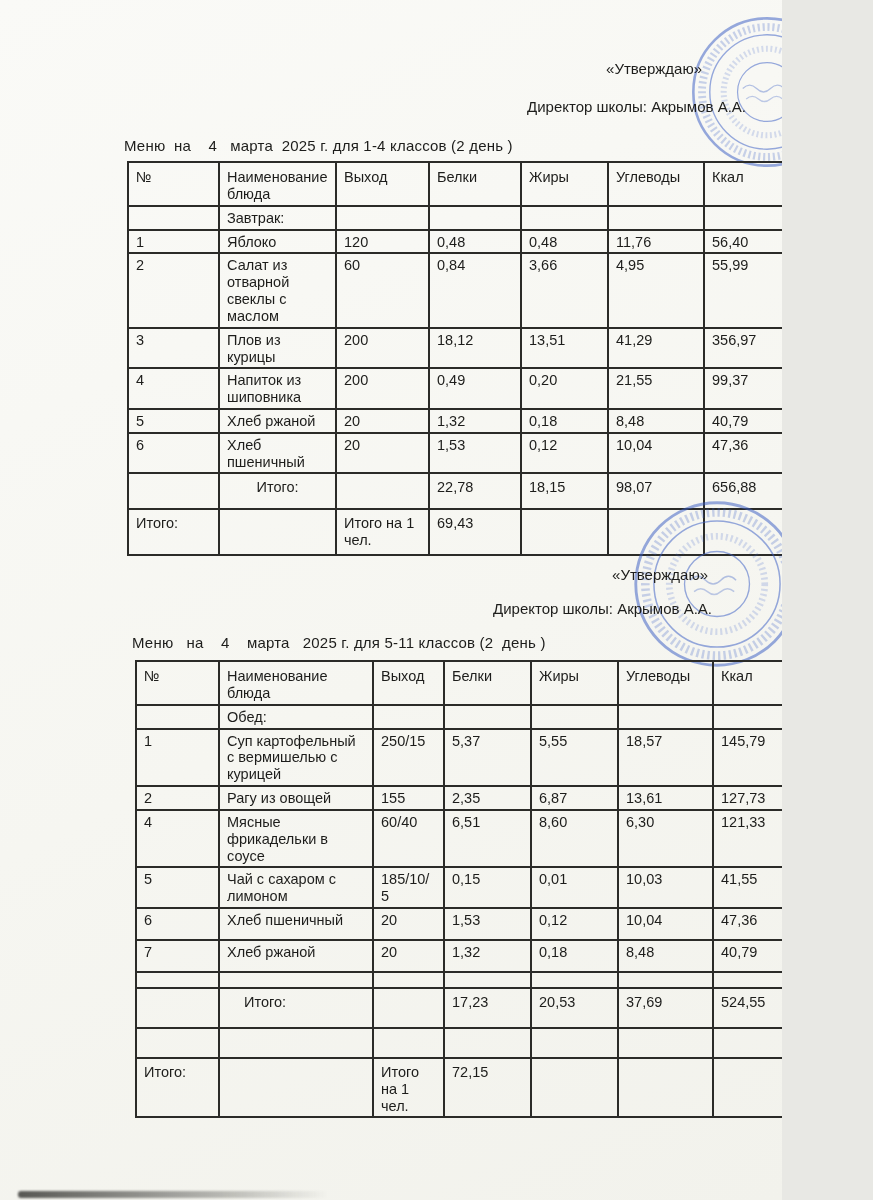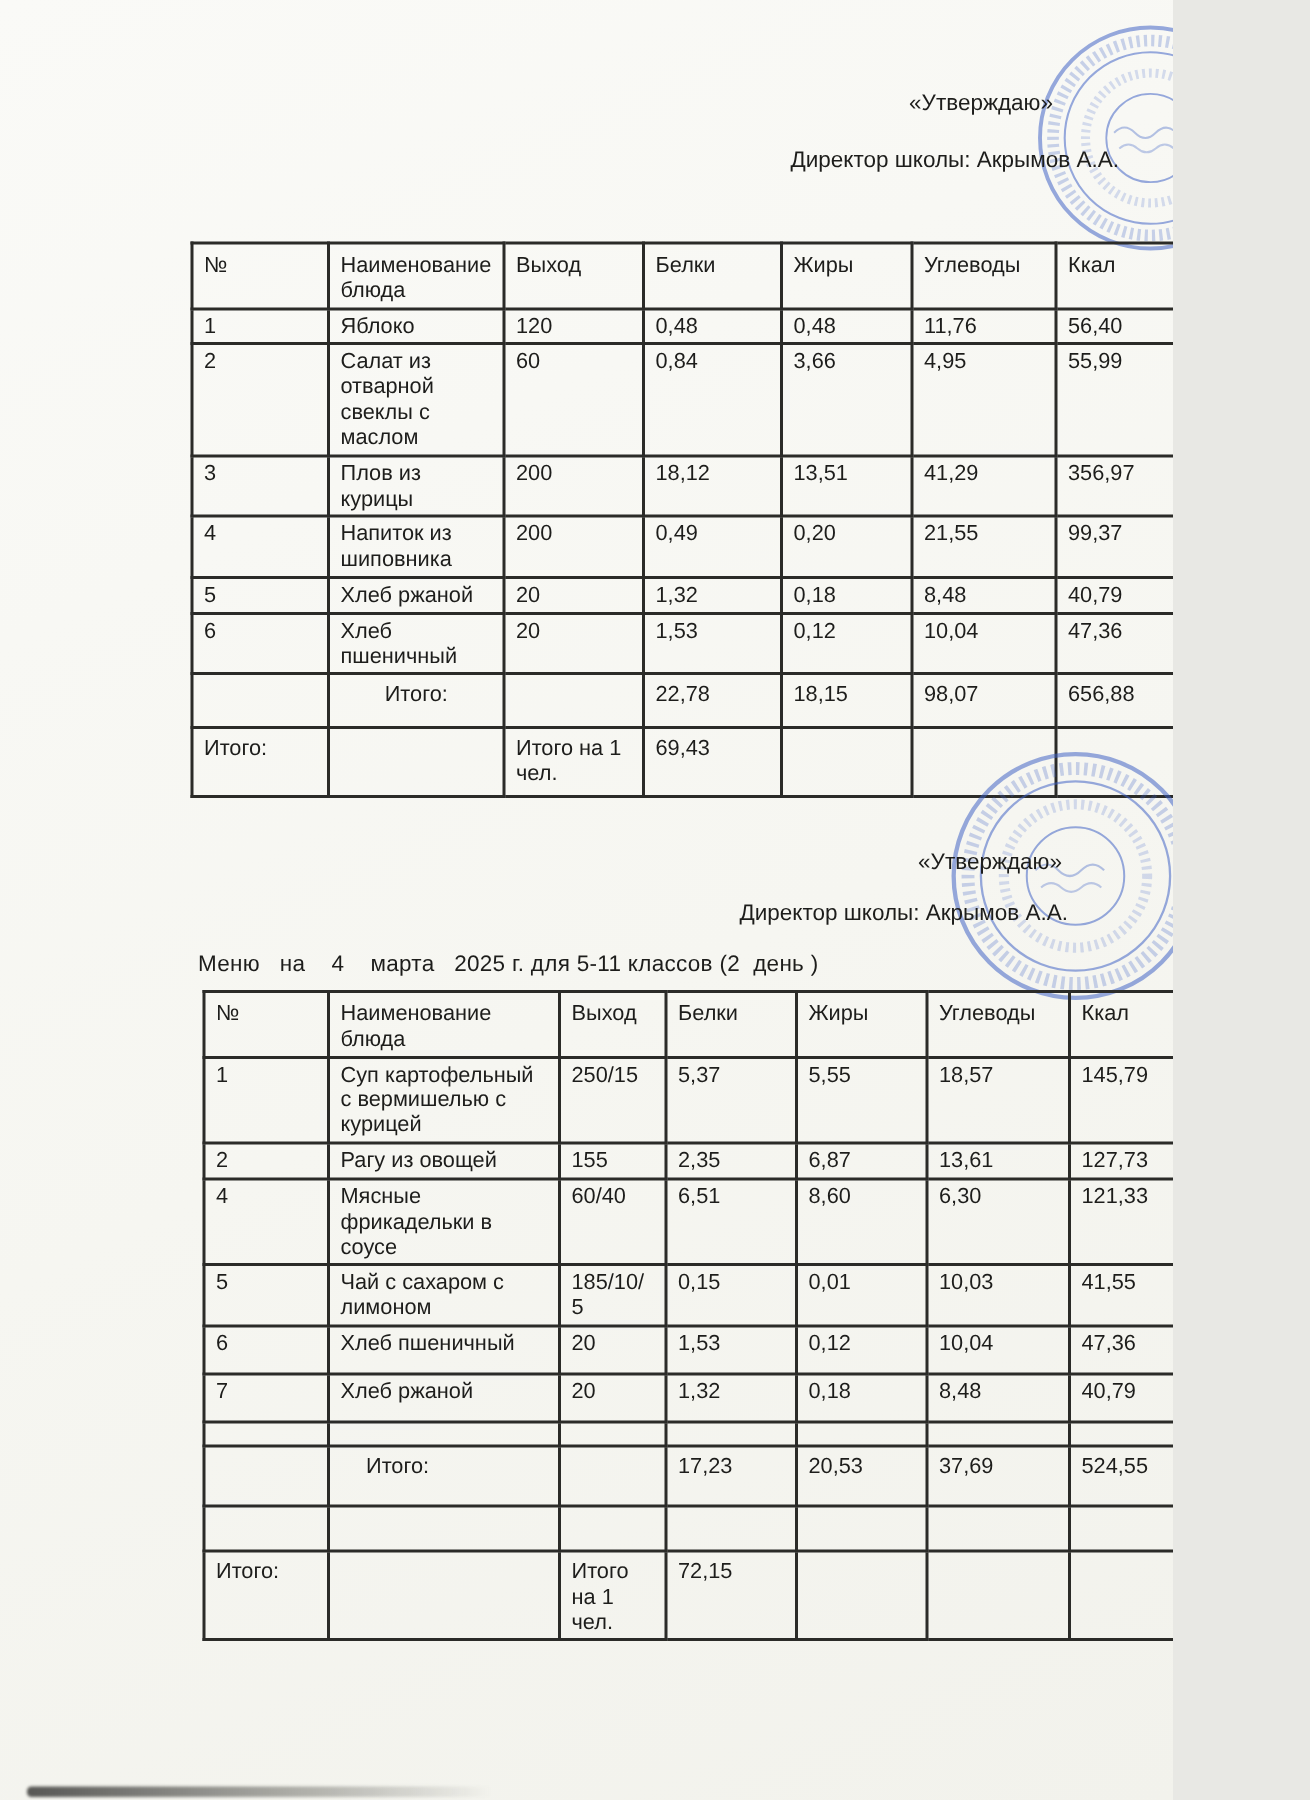--- a/index.html
+++ b/index.html
@@ -89,20 +89,21 @@
   </div>
   <div class="signature signature-top">
     <svg viewBox="0 0 72 104">
       <path d="M52 4 C38 22, 62 30, 44 48 C30 66, 56 70, 36 86 C26 96, 46 98, 30 102" stroke="#2f55c4" stroke-width="3" fill="none" stroke-linecap="round" opacity="0.9"></path>
       <path d="M60 8 C50 30, 64 50, 50 72" stroke="#2f55c4" stroke-width="1.8" fill="none" opacity="0.55"></path>
     </svg>
   </div>
   <div class="approve approve-top">«Утверждаю»</div>
   <div class="director director-top">Директор школы: Акрымов А.А.</div>
 
+  <div class="menu-title title-1">Меню  на    4   марта  2025 г. для 1-4 классов (2 день )</div>
 
   <table class="menu-table table-1">
     <colgroup>
       <col style="width:91px">
         <col style="width:117px">
         <col style="width:93px">
       <col style="width:92px">
         <col style="width:87px">
         <col style="width:96px">
         <col style="width:87px">
@@ -112,20 +113,29 @@
         <th>№</th>
         <th>Наименование блюда</th>
         <th>Выход</th>
         <th>Белки</th>
         <th>Жиры</th>
         <th>Углеводы</th>
         <th>Ккал</th>
       </tr>
     </thead>
     <tbody>
+      <tr class="section-row">
+        <td></td>
+        <td>Завтрак:</td>
+        <td></td>
+          <td></td>
+        <td></td>
+          <td></td>
+        <td></td>
+      </tr>
       <tr>
         <td>1</td>
         <td>Яблоко</td>
         <td>120</td>
         <td>0,48</td>
         <td>0,48</td>
         <td>11,76</td>
         <td>56,40</td>
       </tr>
       <tr>
@@ -233,20 +243,29 @@
         <th>№</th>
         <th>Наименование блюда</th>
         <th>Выход</th>
         <th>Белки</th>
         <th>Жиры</th>
         <th>Углеводы</th>
         <th>Ккал</th>
       </tr>
     </thead>
     <tbody>
+      <tr class="section-row">
+        <td></td>
+        <td>Обед:</td>
+        <td></td>
+          <td></td>
+        <td></td>
+          <td></td>
+        <td></td>
+      </tr>
       <tr>
         <td>1</td>
         <td>Суп картофельный с вермишелью с курицей</td>
         <td>250/15</td>
         <td>5,37</td>
         <td>5,55</td>
         <td>18,57</td>
         <td>145,79</td>
       </tr>
       <tr>

